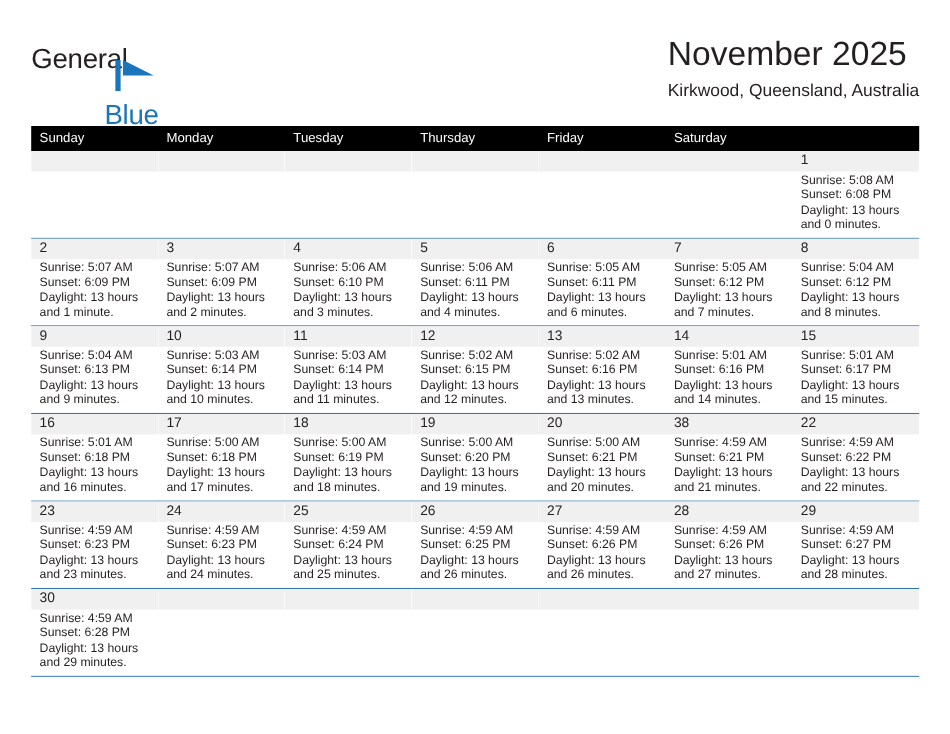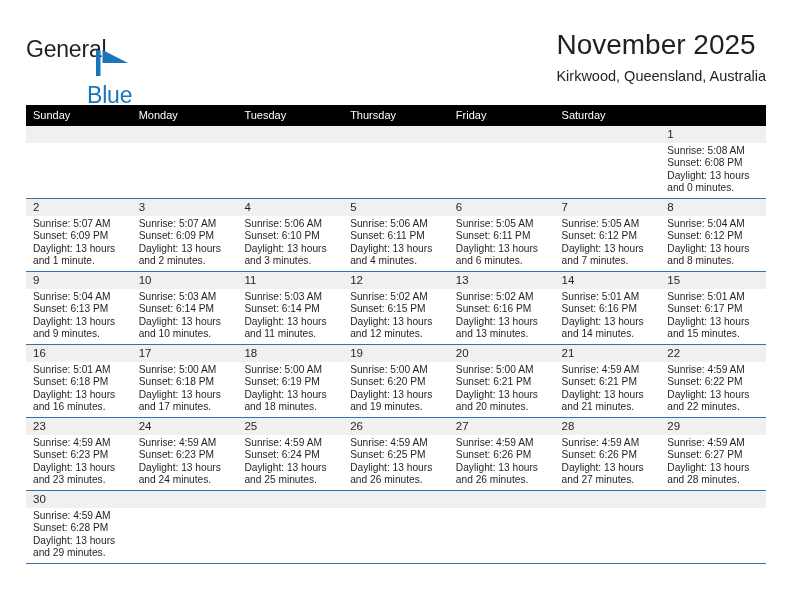--- a/index.html
+++ b/index.html
@@ -387,21 +387,21 @@
           <div class="cell filled">
             <div class="daynum">20</div>
             <div class="lines">
               <div class="line">Sunrise: 5:00 AM</div>
               <div class="line">Sunset: 6:21 PM</div>
               <div class="line">Daylight: 13 hours</div>
               <div class="line">and 20 minutes.</div>
             </div>
           </div>
           <div class="cell filled">
-            <div class="daynum">21</div>
+            <div class="daynum">38</div>
             <div class="lines">
               <div class="line">Sunrise: 4:59 AM</div>
               <div class="line">Sunset: 6:21 PM</div>
               <div class="line">Daylight: 13 hours</div>
               <div class="line">and 21 minutes.</div>
             </div>
           </div>
           <div class="cell filled">
             <div class="daynum">22</div>
             <div class="lines">

